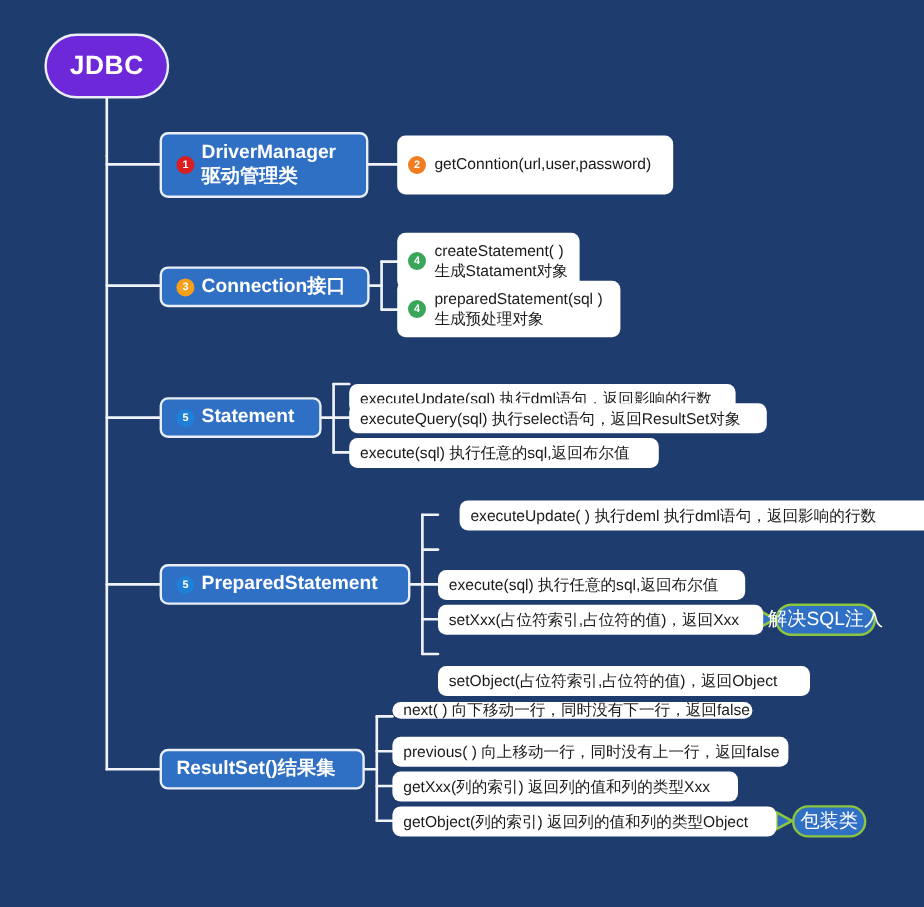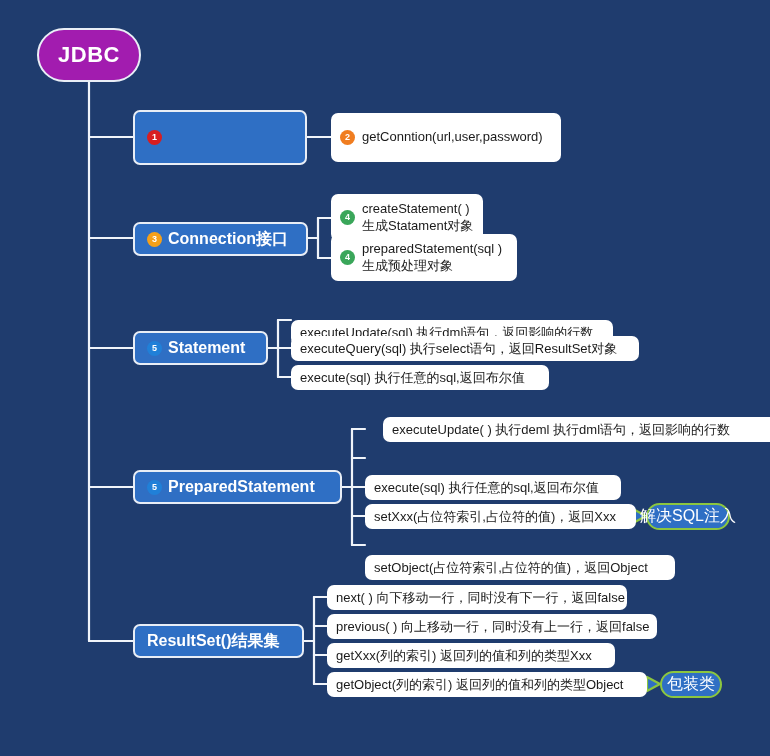--- a/index.html
+++ b/index.html
@@ -12,21 +12,21 @@
     position:relative;
   }
   #canvas { position:absolute; inset:0; width:770px; height:756px; }
   svg.links { position:absolute; left:0; top:0; width:770px; height:756px; pointer-events:none; }
 
   .node { position:absolute; }
 
   
   .root {
     left:37px; top:28px; width:104px; height:54px;
-    background:#a21caf;
+    background:#6d28d9;
     border:2px solid #e9eef6;
     border-radius:28px;
     color:#ffffff;
     font-size:22px; font-weight:bold;
     display:flex; align-items:center; justify-content:center;
     letter-spacing:.5px;
   }
 
   
   .branch {
@@ -141,20 +141,24 @@
       <path d="M660,684 L647,677 L647,691 Z" fill="#2f6fc4"></path>
     </g>
   </svg>
 
   <div class="node root">
     <span>JDBC</span>
   </div>
 
   <div class="node branch" style="left:133px; top:110px; width:174px; height:55px; font-size:16px;">
     <span class="badge red">1</span>
+    <span class="lbl">
+      <span class="l1">DriverManager</span>
+      <span class="l2">驱动管理类</span>
+    </span>
   </div>
 
   <div class="node leaf two" style="left:331px; top:113px; width:230px; height:49px;">
     <span class="badge orange2">2</span>
     <span class="txt">
       <span>getConntion(url,user,password)</span>
     </span>
   </div>
 
   <div class="node branch" style="left:133px; top:222px; width:175px; height:34px; font-size:16px;">
@@ -220,21 +224,21 @@
   <div class="callout" style="left:646px; top:503px; width:84px; height:27px;">
     <span>解决SQL注入</span>
   </div>
 
   <div class="node branch" style="left:133px; top:624px; width:171px; height:34px; font-size:16px;">
     <span class="lbl">
       <span class="l1">ResultSet()结果集</span>
     </span>
   </div>
 
-  <div class="node leaf" style="left:327px; top:585px; width:300px; height:25px;">
+  <div class="node leaf" style="left:327px; top:585px; width:300px; height:14px;">
     <span>next( ) 向下移动一行，同时没有下一行，返回false</span>
   </div>
   <div class="node leaf" style="left:327px; top:614px; width:330px; height:25px;">
     <span>previous( ) 向上移动一行，同时没有上一行，返回false</span>
   </div>
   <div class="node leaf" style="left:327px; top:643px; width:288px; height:25px;">
     <span>getXxx(列的索引) 返回列的值和列的类型Xxx</span>
   </div>
   <div class="node leaf" style="left:327px; top:672px; width:320px; height:25px;">
     <span>getObject(列的索引) 返回列的值和列的类型Object</span>

